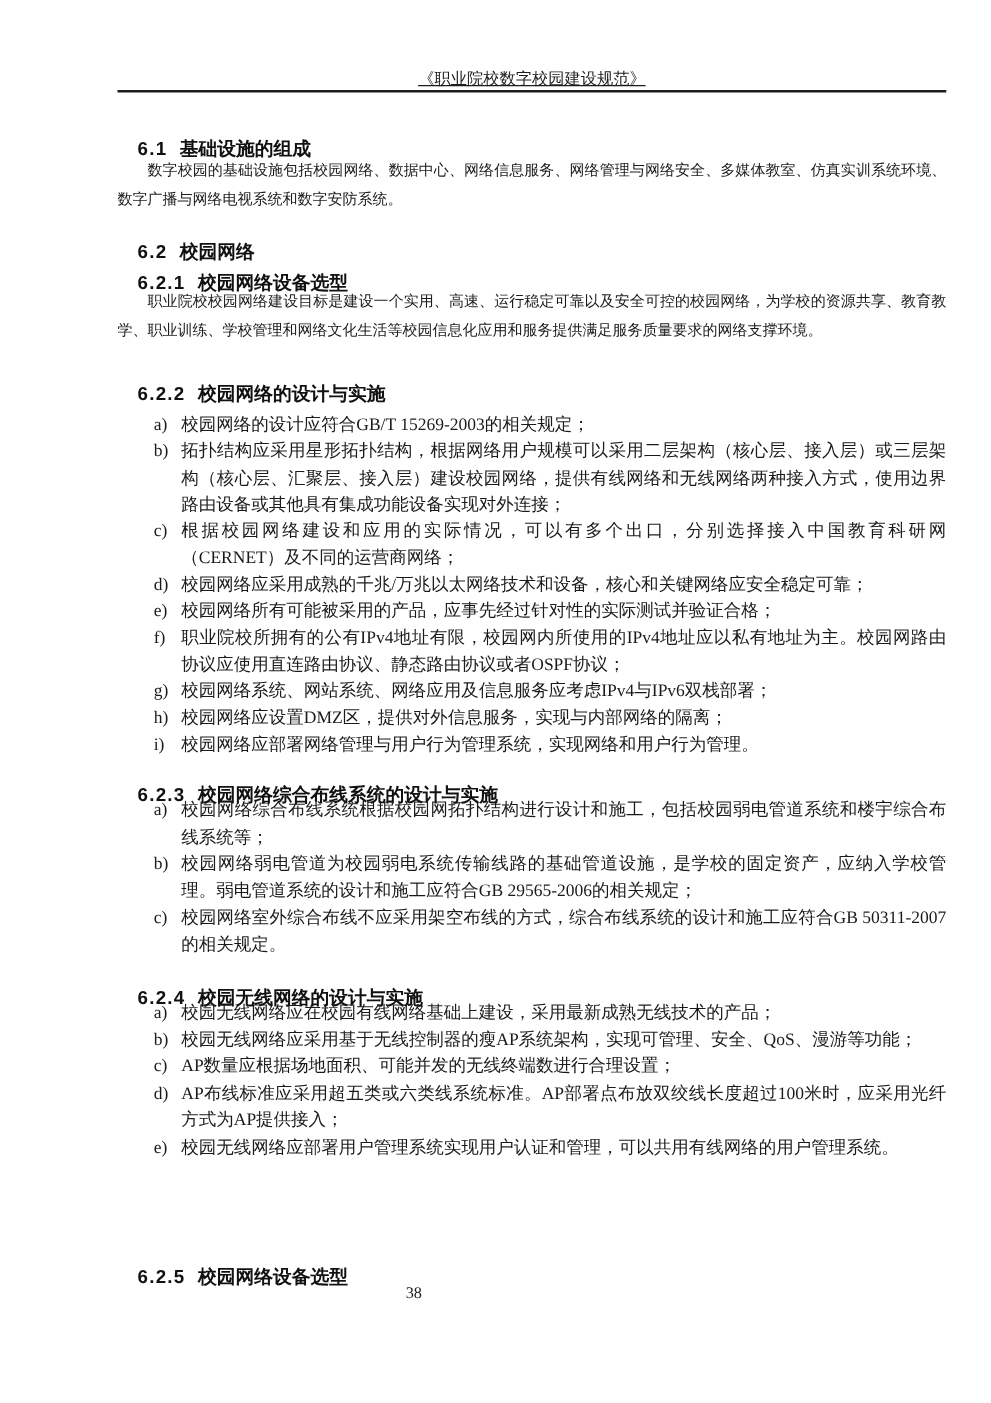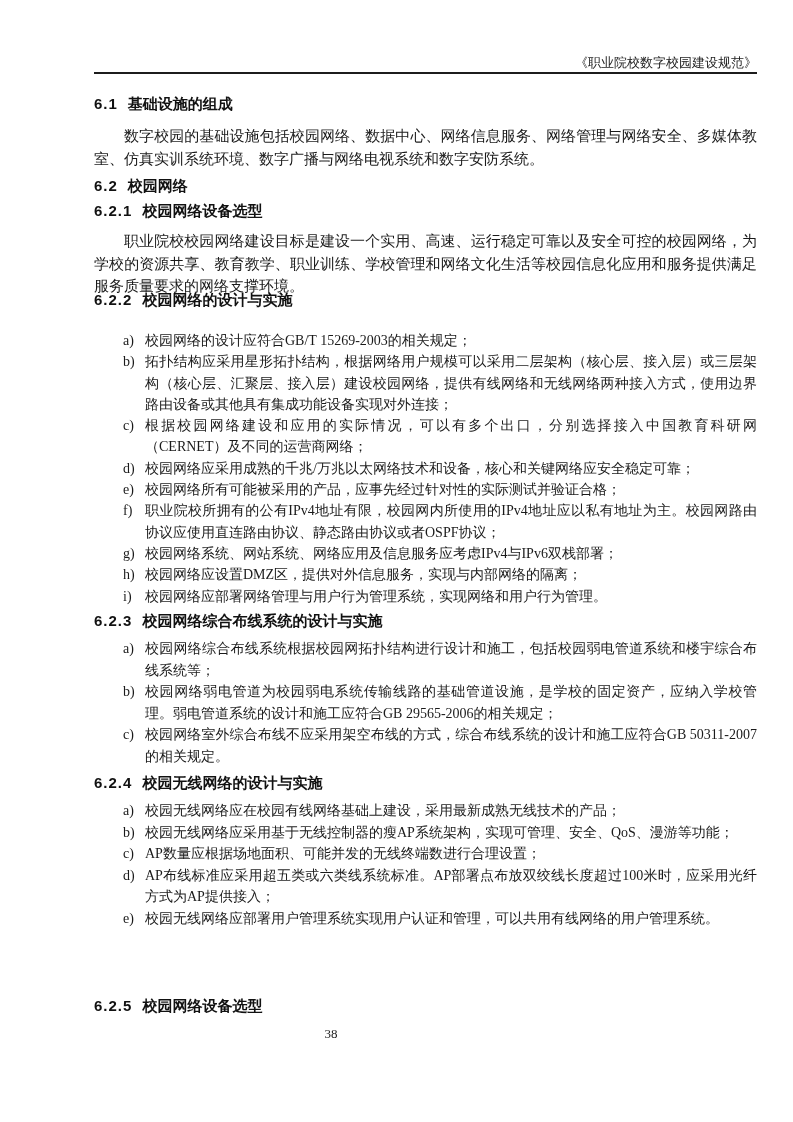--- a/index.html
+++ b/index.html
@@ -8,37 +8,38 @@
     background: #ffffff;
     font-family: "Liberation Serif", "DejaVu Serif", serif;
     color: #1a1a1a;
     position: relative;
     overflow: hidden;
   }
   .page { position: absolute; inset: 0; background: #ffffff; }
 
   .page-header {
     position: absolute; top: 55px; left: 94px; right: 36px;
-    text-align: right; font-size: 13px; line-height: 15px;
+    text-align: center; font-size: 13px; line-height: 15px;
     color: #1c1c1c;
+    text-decoration: underline;
   }
   .header-rule {
     position: absolute; top: 72px; left: 94px; right: 36px;
     height: 2px; background: #1c1c1c;
   }
 
   .block { position: absolute; left: 94px; width: 663px; }
 
-  h2, h3 { margin: 0; padding: 0; font-weight: bold;
+  h2, h3 { margin: 16px; padding: 0; font-weight: bold;
     font-family: "Liberation Sans", "DejaVu Sans", sans-serif;
     font-size: 15px; line-height: 20px; color: #111; }
   .h-num { letter-spacing: 1px; margin-right: 10px; }
 
   .para {
-    margin: 0; font-size: 15px; line-height: 22.5px;
+    margin: 0; font-size: 12px; line-height: 22.5px;
     text-align: justify; text-indent: 2em; color: #1a1a1a;
   }
 
   .list { font-size: 14px; color: #1a1a1a; }
   .list-622 { line-height: 21.3px; }
   .list-623, .list-624 { line-height: 21.5px; }
   .li { display: flex; }
   .li .marker { flex: 0 0 22px; margin-left: 29px; }
   .li .txt { flex: 1; text-align: justify; }
 

